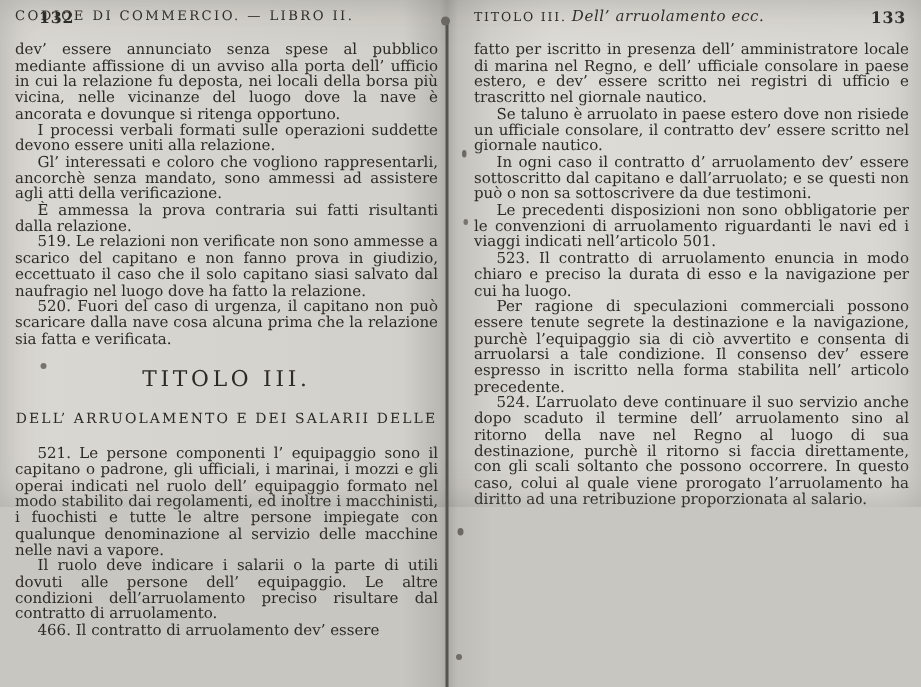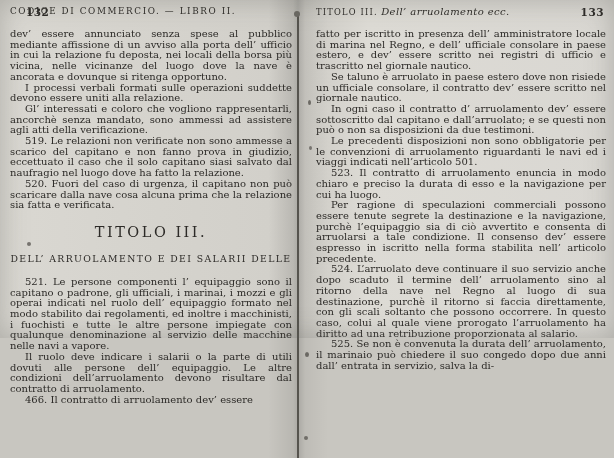--- a/index.html
+++ b/index.html
@@ -83,48 +83,48 @@
   <div class="page page-left">
     <div class="running-header">
       <span class="pageno">132</span>
       <span class="running-title">CODICE DI COMMERCIO. — LIBRO II.</span>
     </div>
     <div class="body-text">
 
     <p class="para"><span>dev’ essere annunciato senza spese al pubblico mediante affissione di un avviso alla porta dell’ ufficio in cui la relazione fu deposta, nei locali della borsa più vicina, nelle vicinanze del luogo dove la nave è ancorata e dovunque si ritenga opportuno.</span></p>
         <p class="para indent"><span>I processi verbali formati sulle operazioni suddette devono essere uniti alla relazione.</span></p>
         <p class="para indent"><span>Gl’ interessati e coloro che vogliono rappresentarli, ancorchè senza mandato, sono ammessi ad assistere agli atti della verificazione.</span></p>
+        <p class="para indent"><span>È ammessa la prova contraria sui fatti risultanti dalla relazione.</span></p>
         <p class="para indent"><span class="artnum">519. </span><span>Le relazioni non verificate non sono ammesse a scarico del capitano e non fanno prova in giudizio, eccettuato il caso che il solo capitano siasi salvato dal naufragio nel luogo dove ha fatto la relazione.</span></p>
         <p class="para indent"><span class="artnum">520. </span><span>Fuori del caso di urgenza, il capitano non può scaricare dalla nave cosa alcuna prima che la relazione sia fatta e verificata.</span></p>
       </div>
     <div class="titolo">TITOLO III.</div>
     <div class="section-subtitle">
 
     <div>DELL’ ARRUOLAMENTO E DEI SALARII DELLE</div>
       </div>
     <div class="body-text after-heading">
 
     <p class="para indent"><span class="artnum">521. </span><span>Le persone componenti l’ equipaggio sono il capitano o padrone, gli ufficiali, i marinai, i mozzi e gli operai indicati nel ruolo dell’ equipaggio formato nel modo stabilito dai regolamenti, ed inoltre i macchinisti, i fuochisti e tutte le altre persone impiegate con qualunque denominazione al servizio delle macchine nelle navi a vapore.</span></p>
-        <p class="para indent"><span>Il ruolo deve indicare i salarii o la parte di utili dovuti alle persone dell’ equipaggio. Le altre condizioni dell’arruolamento devono risultare dal contratto di arruolamento.</span></p>
+        <p class="para indent"><span>Il ruolo deve indicare i salarii o la parte di utili dovuti alle persone dell’ equipaggio. Le altre condizioni dell’arruolamento preciso risultare dal contratto di arruolamento.</span></p>
         <p class="para indent"><span class="artnum">466. </span><span>Il contratto di arruolamento dev’ essere</span></p>
       </div>
   </div>
 
   <div class="page page-right">
     <div class="running-header">
       <span class="running-title"><span class="rt-caps">TITOLO III.</span> <span class="rt-italic">Dell’ arruolamento ecc.</span></span>
       <span class="pageno">133</span>
     </div>
     <div class="body-text">
 
     <p class="para"><span>fatto per iscritto in presenza dell’ amministratore locale di marina nel Regno, e dell’ ufficiale consolare in paese estero, e dev’ essere scritto nei registri di ufficio e trascritto nel giornale nautico.</span></p>
         <p class="para indent"><span>Se taluno è arruolato in paese estero dove non risiede un ufficiale consolare, il contratto dev’ essere scritto nel giornale nautico.</span></p>
-        <p class="para indent"><span>In ogni caso il contratto d’ arruolamento dev’ essere sottoscritto dal capitano e dall’arruolato; e se questi non può o non sa disposizioni da due testimoni.</span></p>
+        <p class="para indent"><span>In ogni caso il contratto d’ arruolamento dev’ essere sottoscritto dal capitano e dall’arruolato; e se questi non può o non sa sottoscrivere da due testimoni.</span></p>
         <p class="para indent"><span>Le precedenti disposizioni non sono obbligatorie per le convenzioni di arruolamento riguardanti le navi ed i viaggi indicati nell’articolo 501.</span></p>
         <p class="para indent"><span class="artnum">523. </span><span>Il contratto di arruolamento enuncia in modo chiaro e preciso la durata di esso e la navigazione per cui ha luogo.</span></p>
         <p class="para indent"><span>Per ragione di speculazioni commerciali possono essere tenute segrete la destinazione e la navigazione, purchè l’equipaggio sia di ciò avvertito e consenta di arruolarsi a tale condizione. Il consenso dev’ essere espresso in iscritto nella forma stabilita nell’ articolo precedente.</span></p>
         <p class="para indent"><span class="artnum">524. </span><span>L’arruolato deve continuare il suo servizio anche dopo scaduto il termine dell’ arruolamento sino al ritorno della nave nel Regno al luogo di sua destinazione, purchè il ritorno si faccia direttamente, con gli scali soltanto che possono occorrere. In questo caso, colui al quale viene prorogato l’arruolamento ha diritto ad una retribuzione proporzionata al salario.</span></p>
-        <p class="para indent"><span class="artnum">525. </span><span>Se non è convenuta la durata dell’ arruolamento, il marinaio può chiedere il suo congedo dopo due anni dall’ entrata in servizio, salva la di-</span></p>
       </div>
   </div>
 
   <div class="edge-vignette"></div>
 </div>
 
 </body></html>

